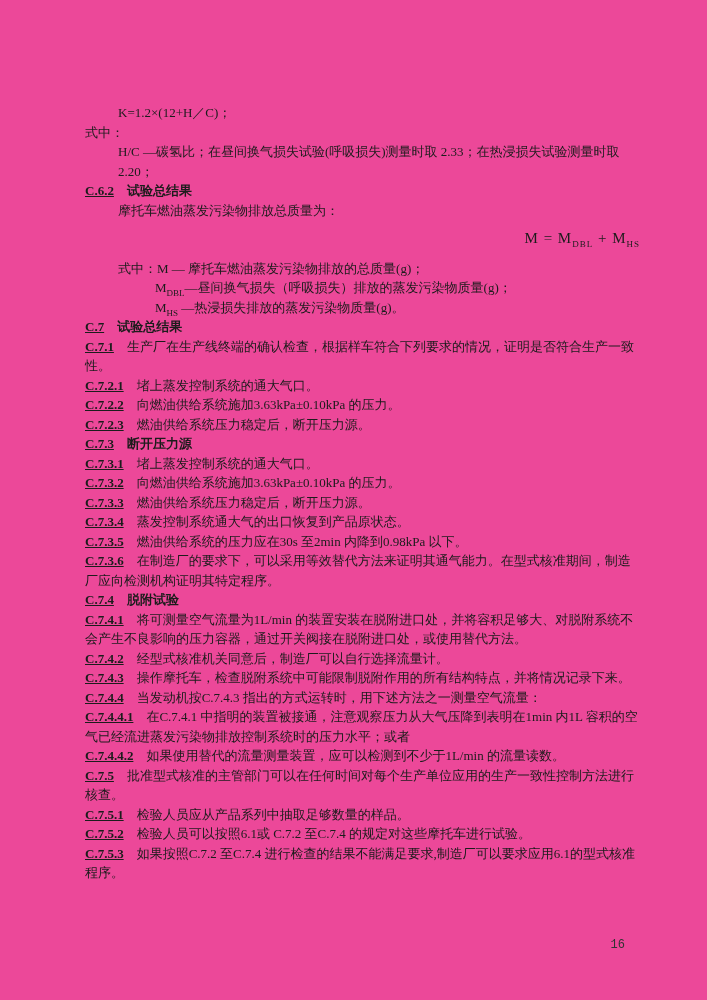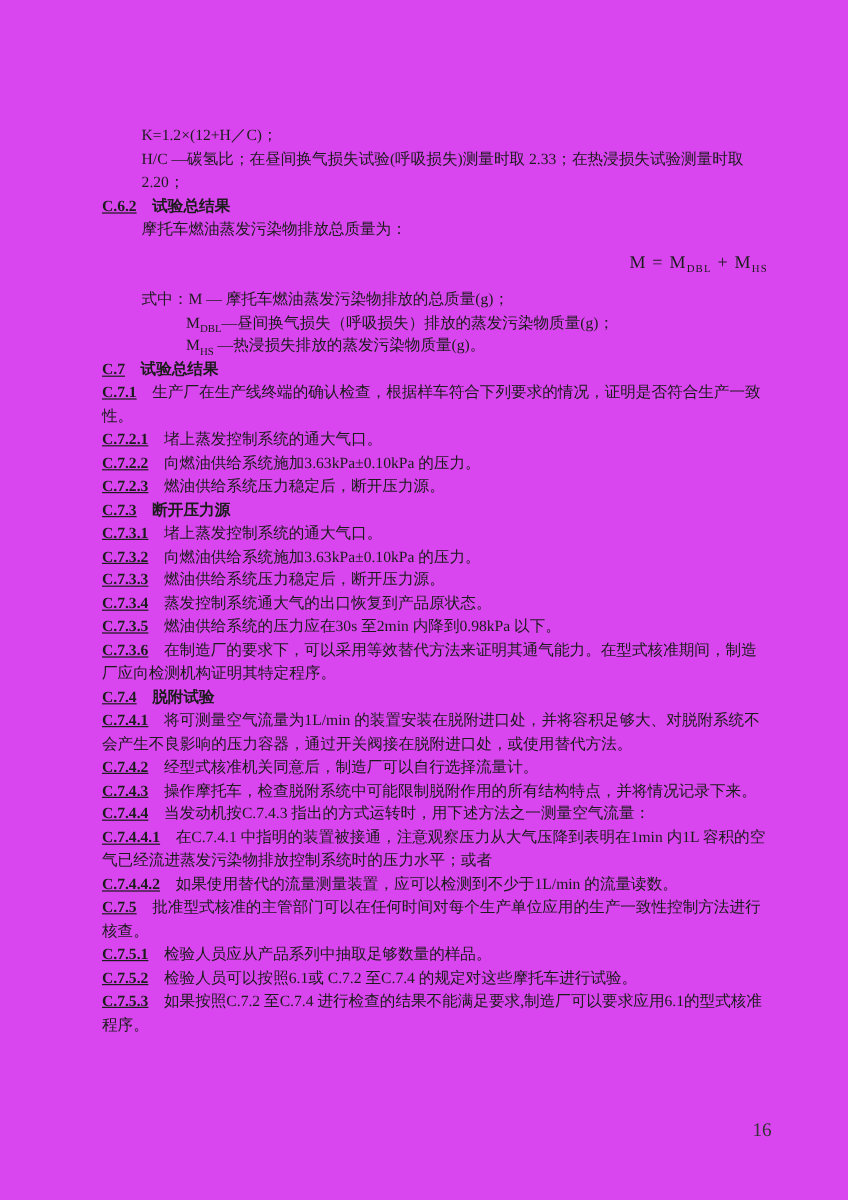--- a/index.html
+++ b/index.html
@@ -1,39 +1,40 @@
 <!DOCTYPE html>
 <html><head>
 <meta charset="utf-8">
 <style>
   html,body{margin:0;padding:0;background:#ffffff;}
   .page{
-    position:relative;width:707px;height:1000px;background:#d946ef;
+    position:relative;width:707px;height:1000px;background:#ec4899;
     font-family:"Liberation Serif","DejaVu Serif",serif;
     color:#1c1c1c;overflow:hidden;
   }
   .content{position:absolute;top:103px;left:85px;width:555px;font-size:13px;line-height:19.5px;}
   .content p{margin:0;}
   .indent1{padding-left:33px;}
   .indent2{padding-left:70px;}
   .heading{font-weight:bold;}
   .num{font-weight:bold;margin-right:13px;white-space:nowrap;text-decoration:underline;}
   .formula-m{text-align:right;font-size:15px;margin:9px 0 10px;letter-spacing:1px;}
   sub{font-size:9px;line-height:0;}
   .gap-top{margin-top:9px;}
   .gap-bottom{margin-bottom:7px;}
-  .page-number{position:absolute;right:64px;bottom:48px;font-size:16px;color:#333;}
+  .page-number{position:absolute;right:82px;bottom:48px;font-size:12px;color:#333;font-family:Liberation Mono, monospace;}
 </style>
 </head>
 <body>
 
 <div class="page">
   <div class="content">
 
     <p class="indent1">K=1.2×(12+H／C)；</p>
+    <p>式中：</p>
     <p class="indent1">H/C —碳氢比；在昼间换气损失试验(呼吸损失)测量时取 2.33；在热浸损失试验测量时取 2.20；</p>
 
     <p class="heading"><span class="num">C.6.2</span><span>试验总结果</span></p>
     <p class="indent1">摩托车燃油蒸发污染物排放总质量为：</p>
 
     <div class="formula-m"><span>M = M</span><sub>DBL</sub><span> + M</span><sub>HS</sub></div>
 
     <p class="indent1">式中：M — 摩托车燃油蒸发污染物排放的总质量(g)；</p>
     <p class="indent2"><span>M</span><sub>DBL</sub><span>—昼间换气损失（呼吸损失）排放的蒸发污染物质量(g)；</span></p>
     <p class="indent2"><span>M</span><sub>HS</sub><span> —热浸损失排放的蒸发污染物质量(g)。</span></p>

